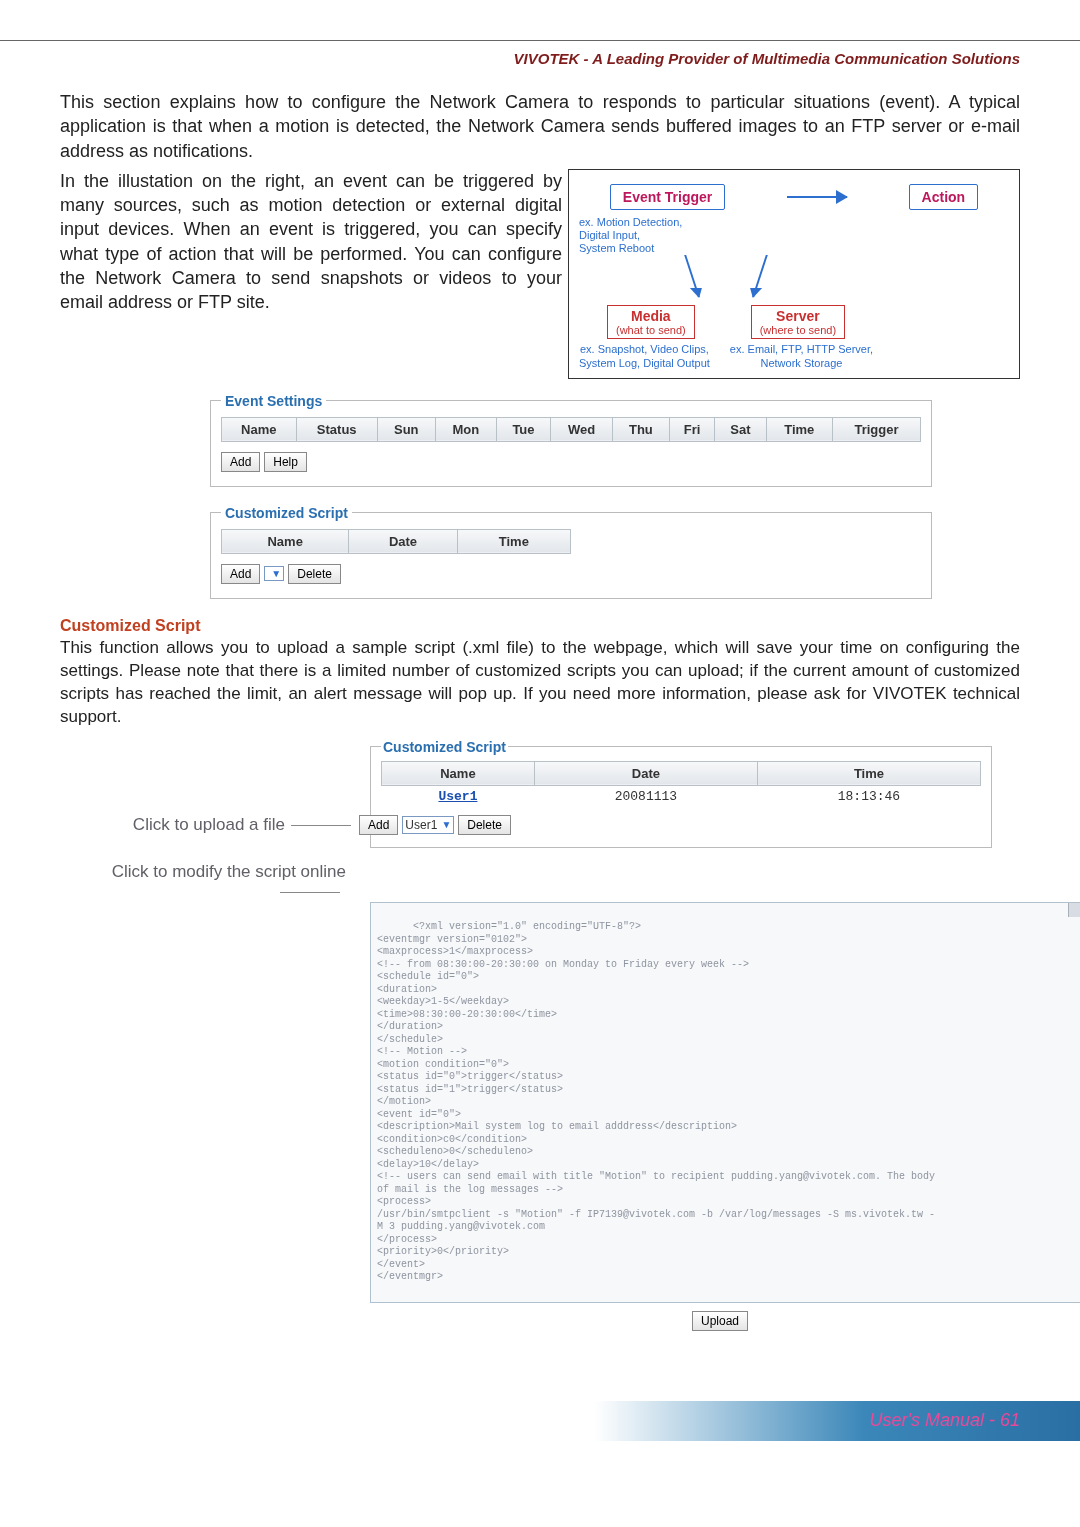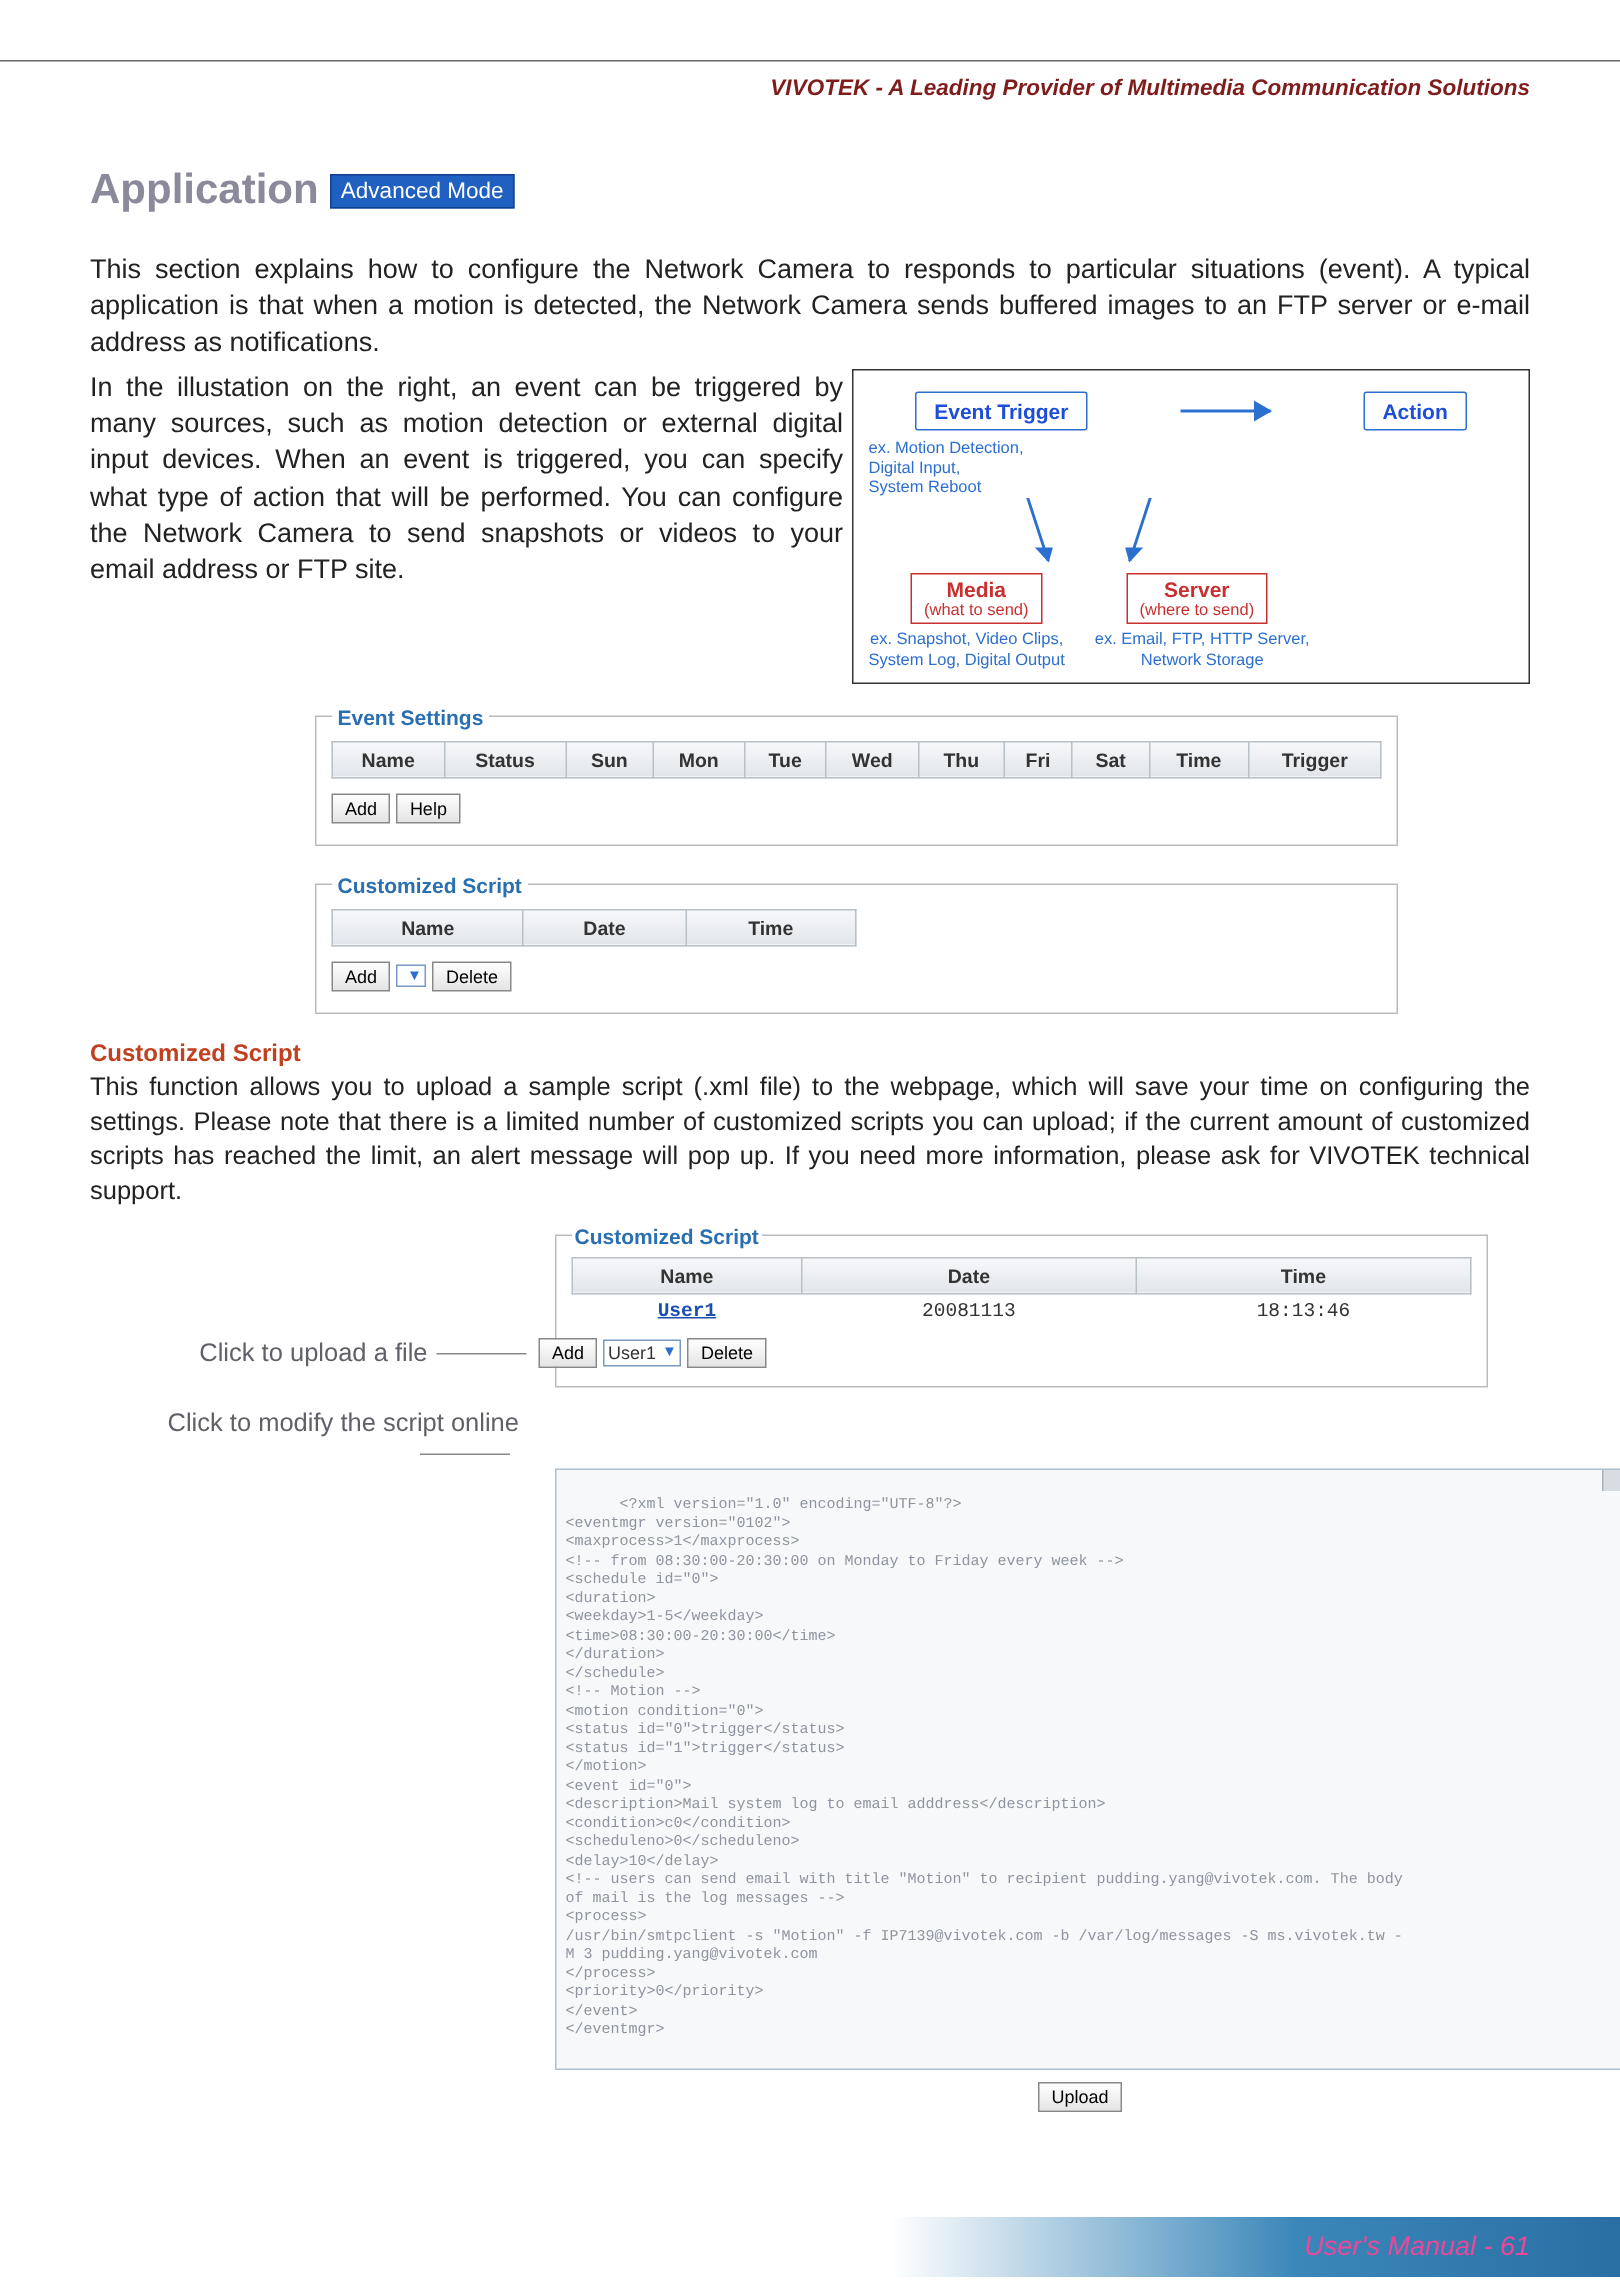--- a/index.html
+++ b/index.html
@@ -74,21 +74,21 @@
     position: relative;
   }
   .diagram .top {
     display: flex;
     align-items: center;
     justify-content: space-around;
     margin-bottom: 6px;
   }
   .diagram .box {
     border: 1px solid #2c6fcf;
-    color: #1d4ed8;
+    color: #be185d;
     padding: 4px 12px;
     font-weight: bold;
     font-size: 14px;
     border-radius: 2px;
   }
   .diagram .arrow-main {
     width: 60px;
     height: 2px;
     background: #2c6fcf;
     position: relative;
@@ -231,24 +231,20 @@
 </style>
 </head>
 <body>
 
 <div class="header-bar">
   <div class="line"></div>
   <div class="title">VIVOTEK - A Leading Provider of Multimedia Communication Solutions</div>
 </div>
 
 <div class="content">
-  <h1>
-    <span>Application</span>
-    <span class="badge">Advanced Mode</span>
-  </h1>
 
   <p class="body">This section explains how to configure the Network Camera to responds to particular situations (event). A typical application is that when a motion is detected, the Network Camera sends buffered images to an FTP server or e-mail address as notifications.</p>
 
   <div class="row-illus">
     <p class="body">In the illustation on the right, an event can be triggered by many sources, such as motion detection or external digital input devices. When an event is triggered, you can specify what type of action that will be performed. You can configure the Network Camera to send snapshots or videos to your email address or FTP site.</p>
 
     <div class="diagram">
       <div class="top">
         <span class="box">Event Trigger</span>
         <span class="arrow-main"></span>

